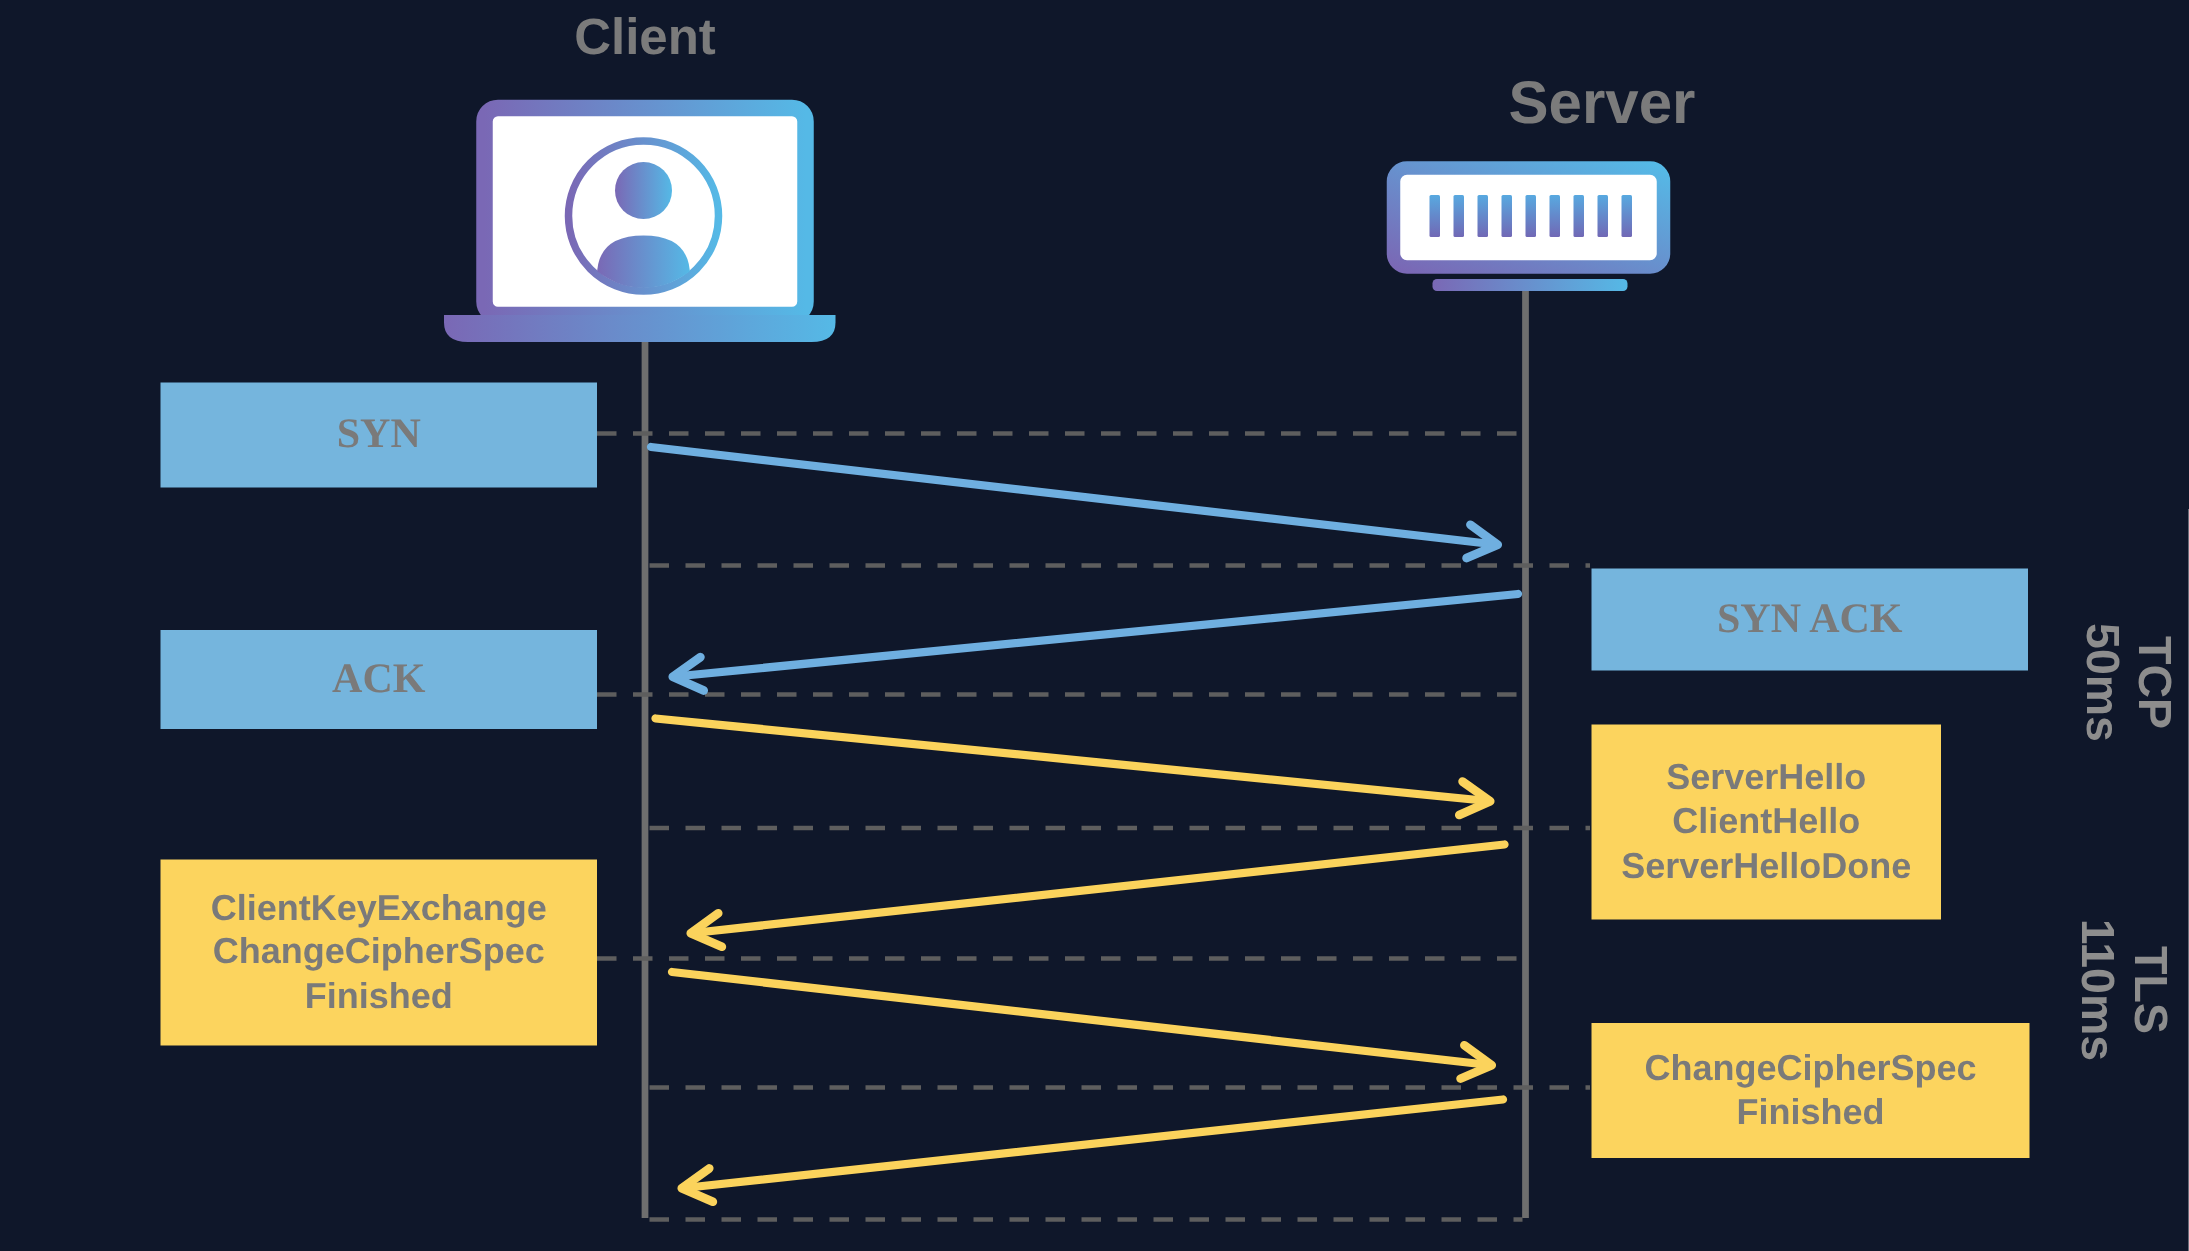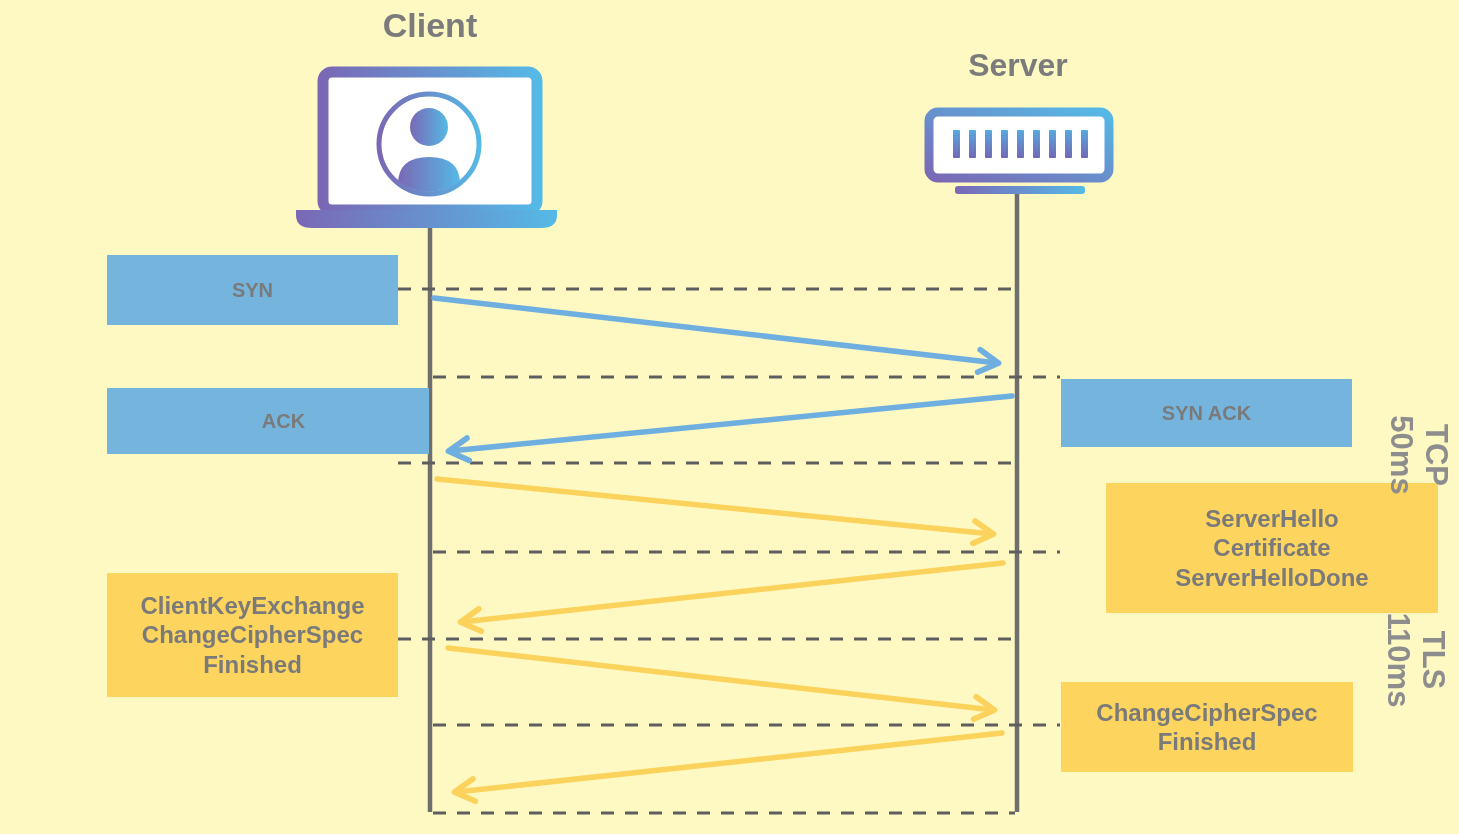--- a/index.html
+++ b/index.html
@@ -1,33 +1,33 @@
 <!DOCTYPE html>
 <html><head>
 <meta charset="utf-8">
 <style>
   html,body{margin:0;padding:0;}
   body{font-family:"Liberation Sans","DejaVu Sans",sans-serif;}
   #stage{
     position:relative;width:1459px;height:834px;
-    background:#fef9c3;overflow:hidden;
+    background:#0f172a;overflow:hidden;
   }
   #layer-svg{position:absolute;left:0;top:0;width:1459px;height:834px;}
   .actor-title{
     position:absolute;text-align:center;
     font-size:34px;font-weight:bold;color:#7b7b7b;
   }
   .msg-box{
     position:absolute;display:flex;flex-direction:column;
     align-items:center;justify-content:center;
     font-weight:bold;color:#7a7a7a;text-align:center;
   }
   .msg-box.blue{background:#75b5dd;}
   .msg-box.yellow{background:#fcd45e;}
-  .msg-box .line-single{font-size:20px;}
+  .msg-box .line-single{font-size:28px;font-family:Liberation Serif, serif;}
   .msg-box .line-multi{font-size:24px;line-height:1.22;}
   .phase-label{
     position:absolute;width:120px;height:120px;
     display:flex;flex-direction:column;align-items:center;justify-content:center;
     transform:rotate(90deg);
     font-size:31px;font-weight:bold;color:#8d8d8d;line-height:1.12;
     text-align:center;white-space:nowrap;
   }
 </style>
 </head>
@@ -101,44 +101,44 @@
         <rect x="1033" y="130" width="7" height="28" rx="1"></rect>
         <rect x="1049" y="130" width="7" height="28" rx="1"></rect>
         <rect x="1065" y="130" width="7" height="28" rx="1"></rect>
         <rect x="1081" y="130" width="7" height="28" rx="1"></rect>
       </g>
       <rect x="955" y="186" width="130" height="8" rx="3" fill="url(#lgH)"></rect>
     </g>
   </svg>
 
   <div class="actor-title" style="left:330px;top:6px;width:200px;">Client</div>
-  <div class="actor-title" style="left:918px;top:47px;width:200px;font-size:32px;">Server</div>
+  <div class="actor-title" style="left:968px;top:47px;width:200px;font-size:40px;">Server</div>
 
   <div class="msg-box blue" style="left:107px;top:255px;width:291px;height:70px;">
     <span class="line-single">SYN</span>
   </div>
 
-  <div class="msg-box blue" style="left:107px;top:388px;width:291px;height:66px;padding-left:31px;">
+  <div class="msg-box blue" style="left:107px;top:420px;width:291px;height:66px;">
     <span class="line-single">ACK</span>
   </div>
 
 
   <div class="msg-box yellow" style="left:107px;top:573px;width:291px;height:124px;">
     <span class="line-multi">ClientKeyExchange</span>
     <span class="line-multi">ChangeCipherSpec</span>
     <span class="line-multi">Finished</span>
   </div>
 
   <div class="msg-box blue" style="left:1061px;top:345px;width:291px;height:68px;margin-top:34px;">
     <span class="line-single">SYN ACK</span>
   </div>
 
-  <div class="msg-box yellow" style="left:1061px;top:483px;width:332px;height:130px;margin-left:45px;">
+  <div class="msg-box yellow" style="left:1061px;top:483px;width:233px;height:130px;">
     <span class="line-multi">ServerHello</span>
-    <span class="line-multi">Certificate</span>
+    <span class="line-multi">ClientHello</span>
     <span class="line-multi">ServerHelloDone</span>
   </div>
 
   <div class="msg-box yellow" style="left:1061px;top:682px;width:292px;height:90px;">
     <span class="line-multi">ChangeCipherSpec</span>
     <span class="line-multi">Finished</span>
   </div>
 
   <div class="phase-label" style="left:1358px;top:395px;">
     <span>TCP</span>

